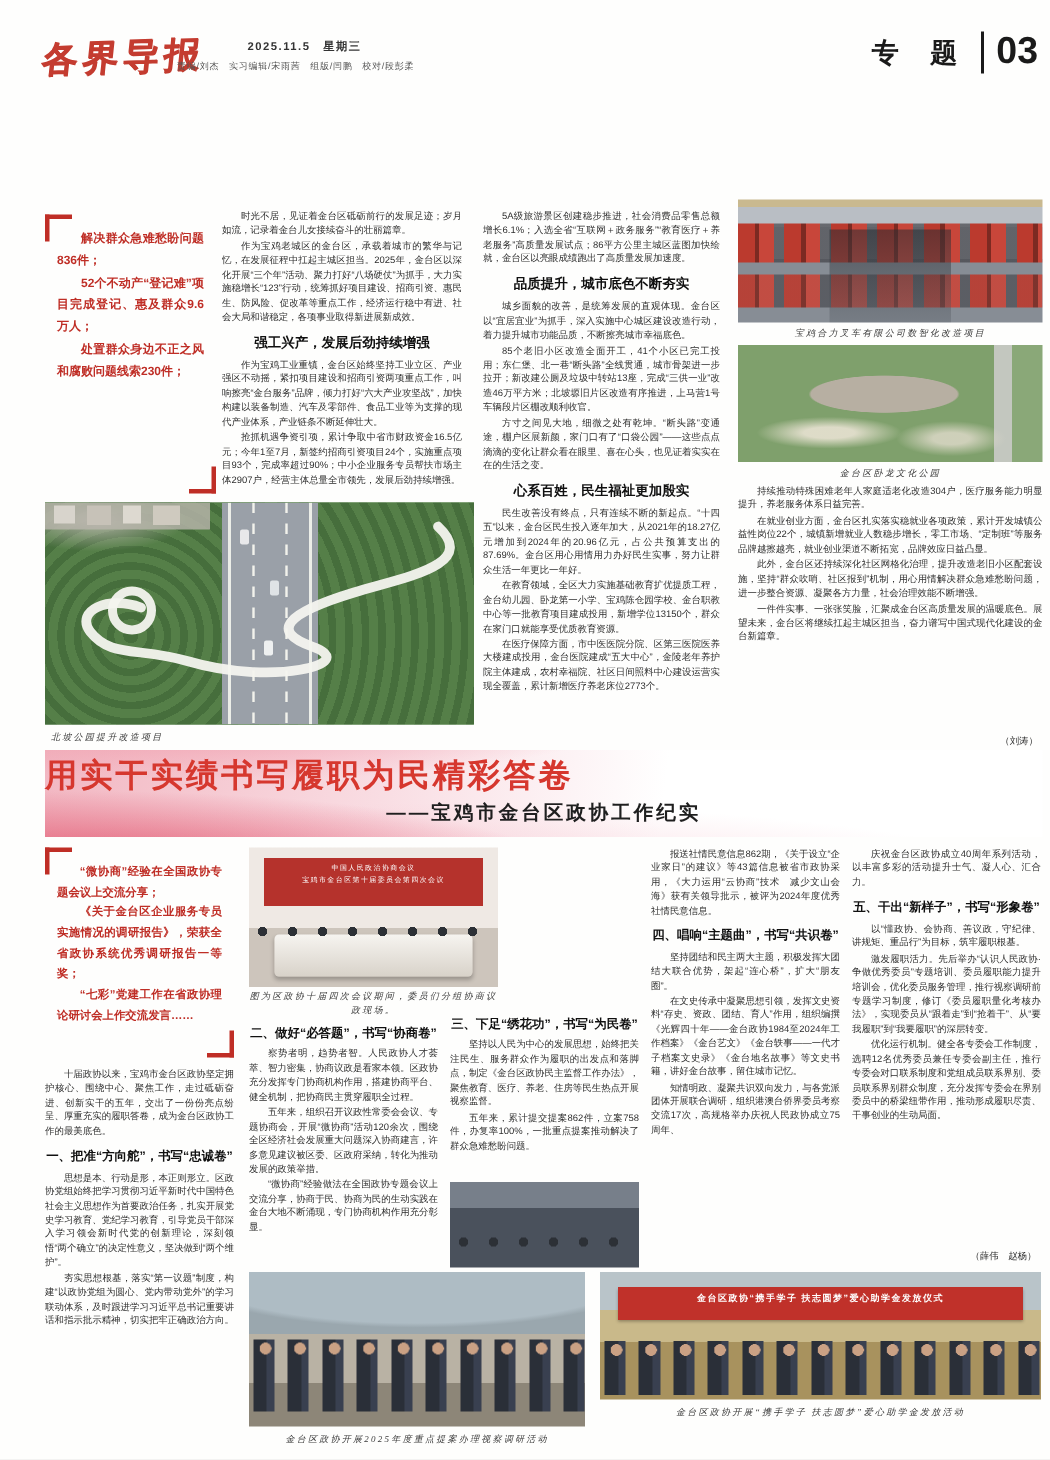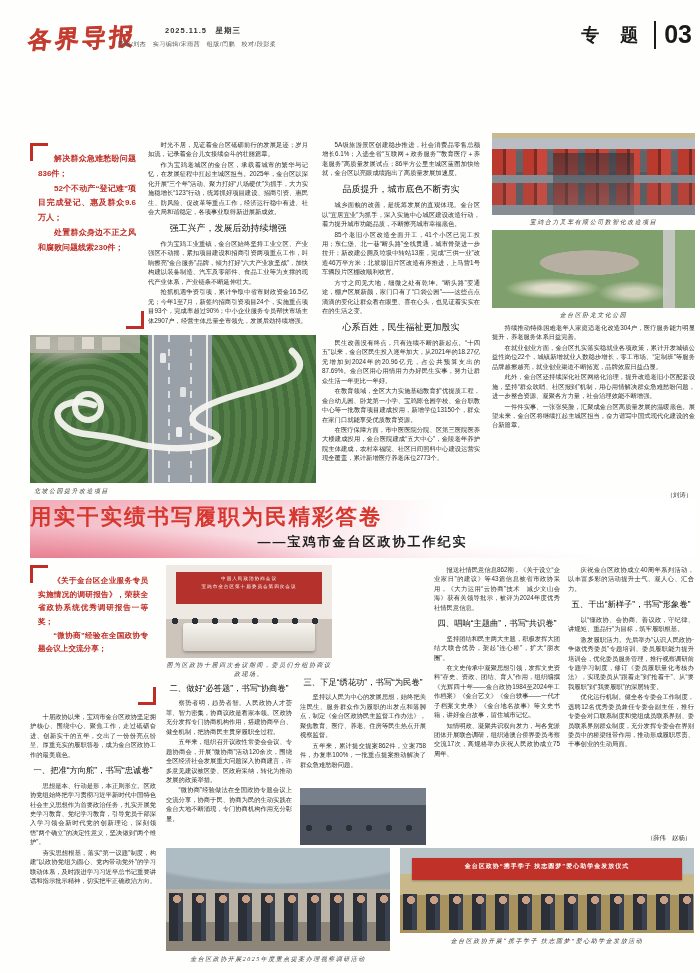--- a/index.html
+++ b/index.html
@@ -34,21 +34,21 @@
   .bt1 { top:3px; font-size:21px; letter-spacing:3px; }
   .bt2 { top:29px; font-size:27px; letter-spacing:1px; }
 
   
   .quote { color:#bf2e26; font-weight:bold; font-size:8px; line-height:1.85; text-align:justify; padding:9px 8px 9px 8px; }
   .quote p { text-indent:2em; }
   .quote::before { content:""; position:absolute; left:0; top:0; width:15px; height:15px; border-left:3px solid #bf2e26; border-top:3px solid #bf2e26; }
   .quote::after  { content:""; position:absolute; right:0; bottom:0; width:15px; height:15px; border-right:3px solid #bf2e26; border-bottom:3px solid #bf2e26; }
   .body { font-size:6.3px; line-height:1.5; text-align:justify; color:#2e2e2e; overflow:hidden; }
   .body p { text-indent:2em; margin-bottom:1px; }
-  .chead { font-size:9px; font-weight:normal; color:#101010; text-align:center; text-indent:0 !important; margin:5px 0 4px 0; }
+  .chead { font-size:9px; font-weight:bold; color:#101010; text-align:center; text-indent:0 !important; margin:5px 0 4px 0; }
   .cap { font-size:6px; color:#3a3a3a; font-family:"Liberation Serif","DejaVu Serif",serif; font-style:italic; letter-spacing:1.5px; }
   .byline { position:absolute; right:3px; bottom:1px; font-size:6.3px; color:#2e2e2e; background:#fefefd; padding-left:6px; }
 
   
   .ph { overflow:hidden; }
   .ph-factory { background:linear-gradient(180deg,#c9b98f 0 6%,#b9bec4 6% 22%,#a7adb4 22% 48%,#878d95 48% 100%); }
   .ph-factory .mach { position:absolute; left:0; right:0; height:26px;
       background:repeating-linear-gradient(90deg,#bb3a2e 0 11px,#7c2a22 11px 14px,#c8463a 14px 24px,rgba(60,60,65,.65) 24px 31px); }
   .ph-factory .m1 { top:16px; } .ph-factory .m2 { top:50px; height:22px; opacity:.9; }
   .ph-factory .floor { position:absolute; left:30%; right:30%; top:20px; bottom:0;
@@ -177,22 +177,23 @@
     </svg>
   </div>
   <div class="abs cap" style="left:34px;top:487px;width:286px;">北坡公园提升改造项目</div>
 
   <div class="abs ribbon">
     <div class="rt1">用实干实绩书写履职为民精彩答卷</div>
     <div class="rt2">——宝鸡市金台区政协工作纪实</div>
   </div>
 
   <div class="abs quote" style="left:30px;top:565px;width:126px;height:140px;font-size:7.6px;line-height:1.8;">
+    <p>“微协商”经验在全国政协专题会议上交流分享；</p>
     <p>《关于金台区企业服务专员实施情况的调研报告》，荣获全省政协系统优秀调研报告一等奖；</p>
-    <p>“微协商”经验在全国政协专题会议上交流分享；</p>
+    <p>“七彩”党建工作在省政协理论研讨会上作交流发言……</p>
   </div>
   <div class="abs body" style="left:30px;top:712px;width:126px;height:246px;">
     <p>十届政协以来，宝鸡市金台区政协坚定拥护核心、围绕中心、聚焦工作，走过砥砺奋进、创新实干的五年，交出了一份份亮点纷呈、厚重充实的履职答卷，成为金台区政协工作的最美底色。</p>
     <div class="chead" style="font-size:8.3px;">一、把准“方向舵”，书写“忠诚卷”</div>
     <p>思想是本、行动是形，本正则形立。区政协党组始终把学习贯彻习近平新时代中国特色社会主义思想作为首要政治任务，扎实开展党史学习教育、党纪学习教育，引导党员干部深入学习领会新时代党的创新理论，深刻领悟“两个确立”的决定性意义，坚决做到“两个维护”。</p>
     <p>夯实思想根基，落实“第一议题”制度，构建“以政协党组为圆心、党内带动党外”的学习联动体系，及时跟进学习习近平总书记重要讲话和指示批示精神，切实把牢正确政治方向。</p>
   </div>
 
   <div class="abs ph ph-meet" style="left:166px;top:565px;width:166px;height:93px;">
     <div class="meet-banner">

